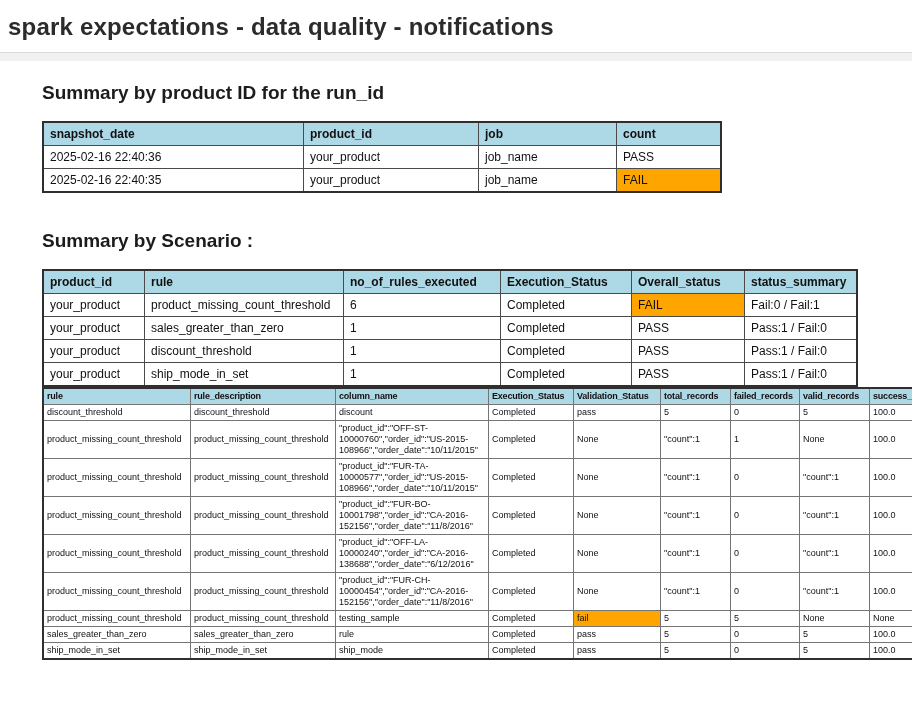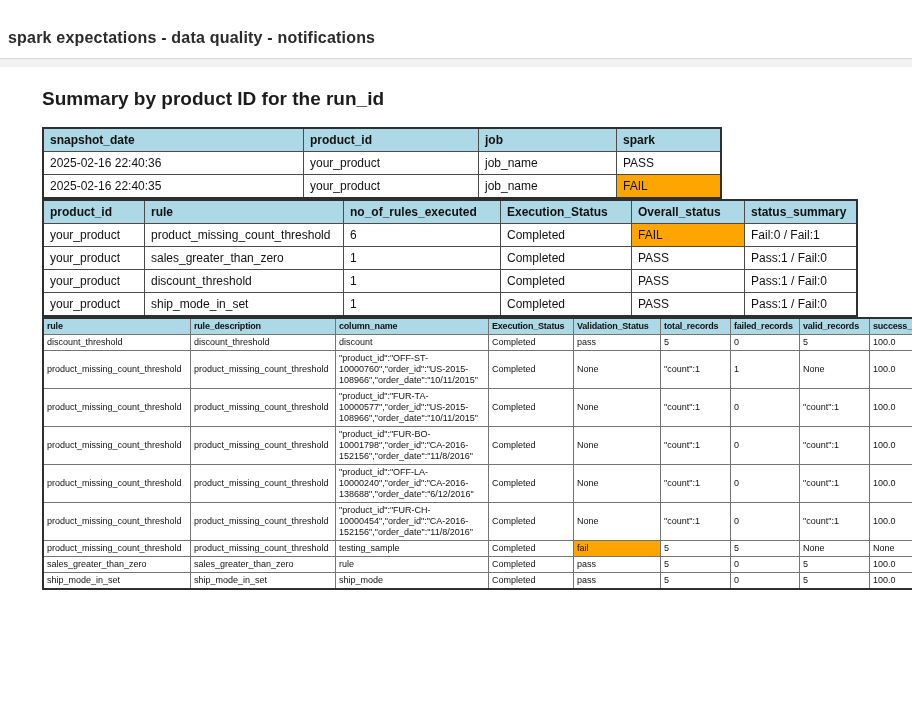--- a/index.html
+++ b/index.html
@@ -1,17 +1,17 @@
 <!DOCTYPE html>
 <html style="--hdr: #add8e6; --fail: #ffa500;"><head>
 <meta charset="utf-8">
 <style>
   html,body{margin:0;padding:0;background:#ffffff;font-family:"Liberation Sans",sans-serif;color:#111;}
   .page{width:912px;height:706px;overflow:hidden;background:#fff;}
-  .titlebar{padding:29px 8px 11px 8px;font-size:16px;font-weight:bold;color:#2b2b2b;letter-spacing:.2px;}
+  .titlebar{padding:13px 8px 11px 8px;font-size:24px;font-weight:bold;color:#2b2b2b;letter-spacing:.2px;}
   .divider{height:8px;background:#f1f1f1;border-top:1px solid #d8d8d8;}
   .content{padding:0 0 10px 42px;}
   h2{font-size:19px;font-weight:bold;color:#1c1c1c;margin:37px 0 17px 0;}
   h2.first{margin-top:21px;}
   table{border-collapse:collapse;table-layout:fixed;border:2px solid #2f2f2f;}
   th{background:var(--hdr,#add8e6);font-weight:bold;text-align:left;}
   
   .tbl-lg{font-size:12px;}
   .tbl-lg th,.tbl-lg td{border:1px solid #4a4a4a;padding:3px 6px;height:16px;line-height:16px;
     white-space:nowrap;overflow:hidden;vertical-align:middle;}
@@ -49,41 +49,42 @@
   <div class="content">
 
     <section>
       <h2 class="first">Summary by product ID for the run_id</h2>
       <table id="tbl0" class="tbl-lg">
         <thead>
             <tr>
               <th>snapshot_date</th>
               <th>product_id</th>
               <th>job</th>
-              <th>spark</th>
+              <th>count</th>
             </tr>
           </thead>
         <tbody>
             <tr>
               <td>2025-02-16 22:40:36</td>
               <td>your_product</td>
               <td>job_name</td>
               <td>PASS</td>
             </tr>
             <tr>
               <td>2025-02-16 22:40:35</td>
               <td>your_product</td>
               <td>job_name</td>
               <td class="fail">FAIL</td>
             </tr>
           </tbody>
       </table>
     </section>
 
     <section>
+      <h2>Summary by Scenario :</h2>
       <table id="tbl1" class="tbl-lg">
         <thead>
             <tr>
               <th>product_id</th>
               <th>rule</th>
               <th>no_of_rules_executed</th>
               <th>Execution_Status</th>
               <th>Overall_status</th>
               <th>status_summary</th>
             </tr>

